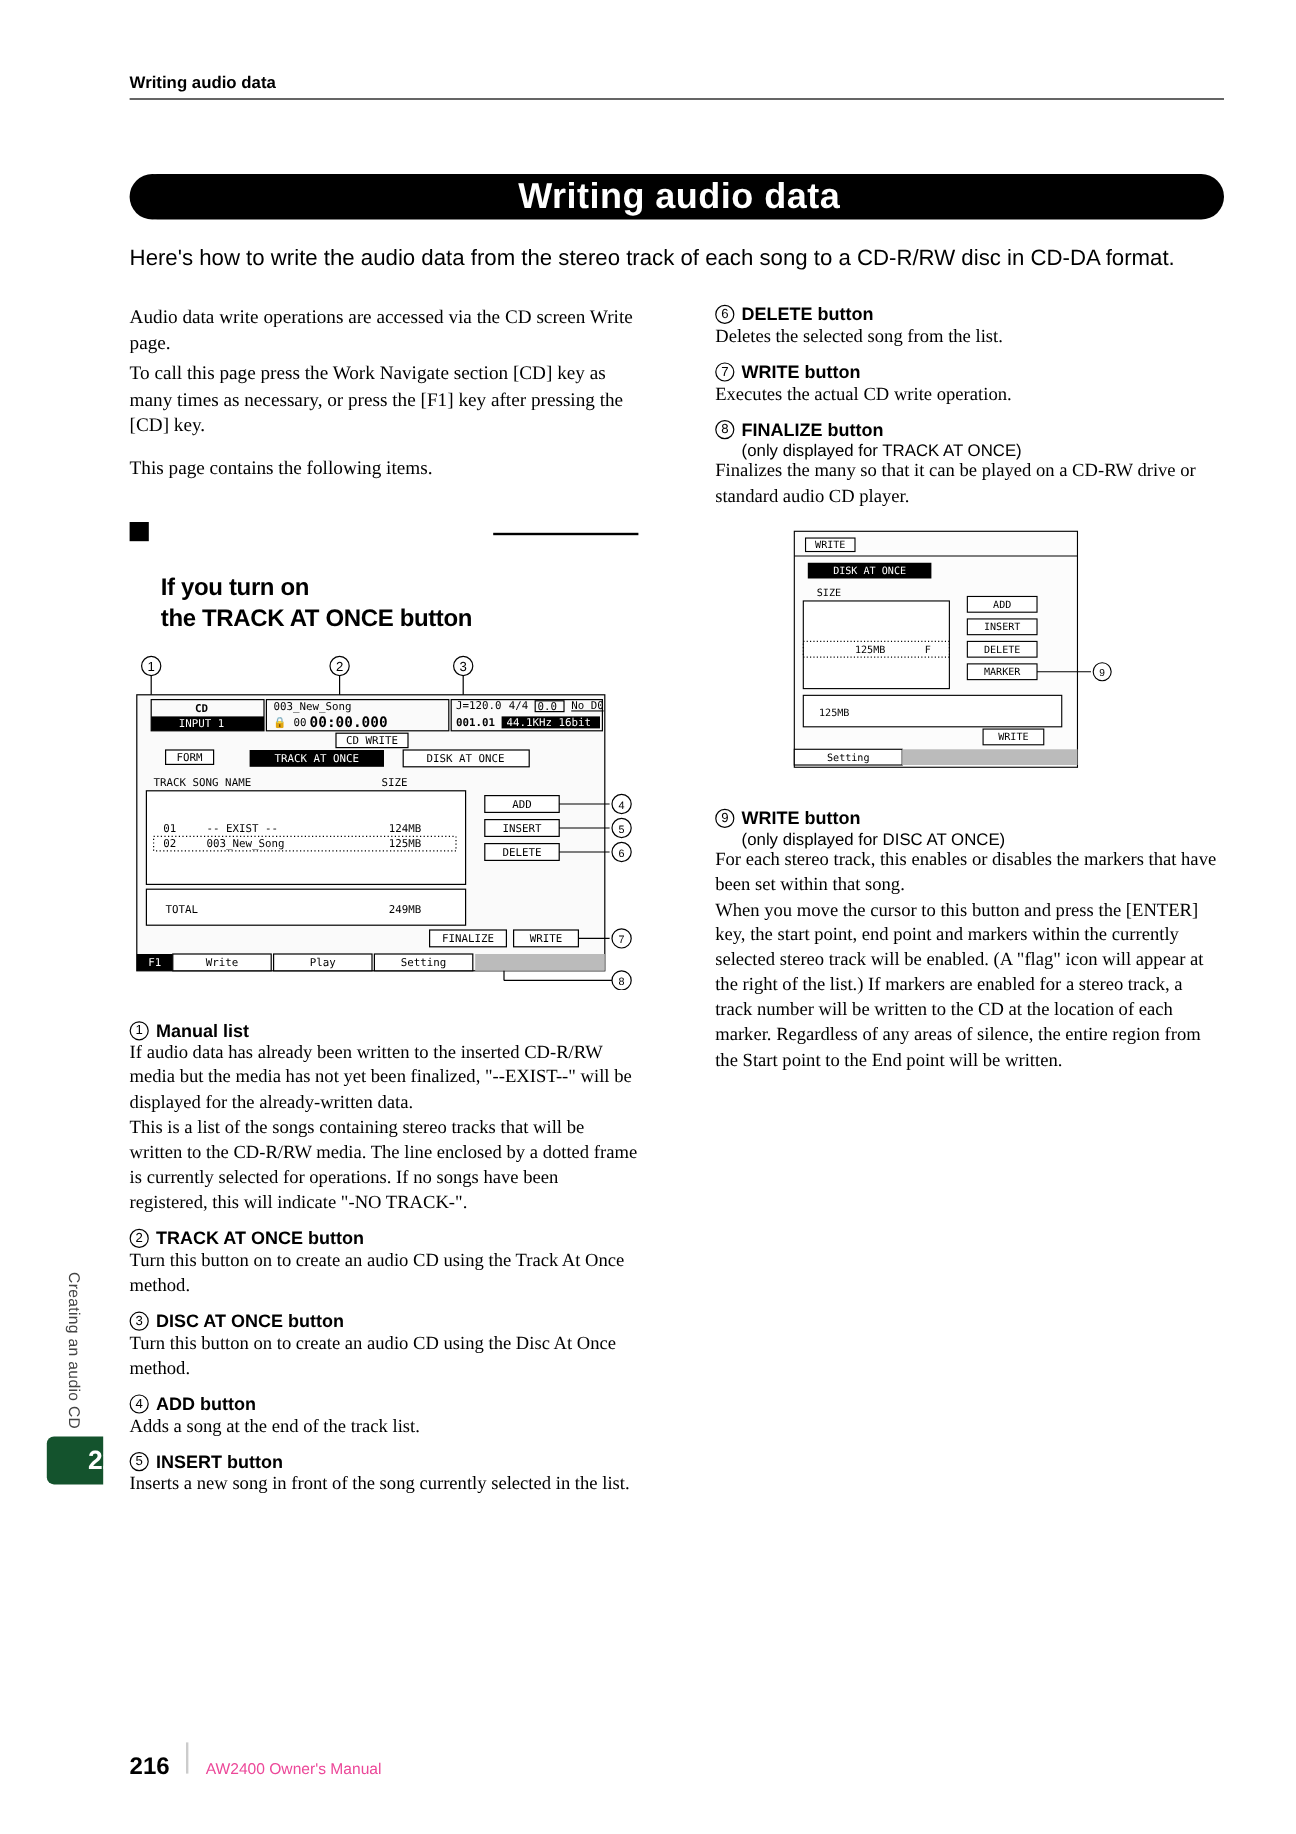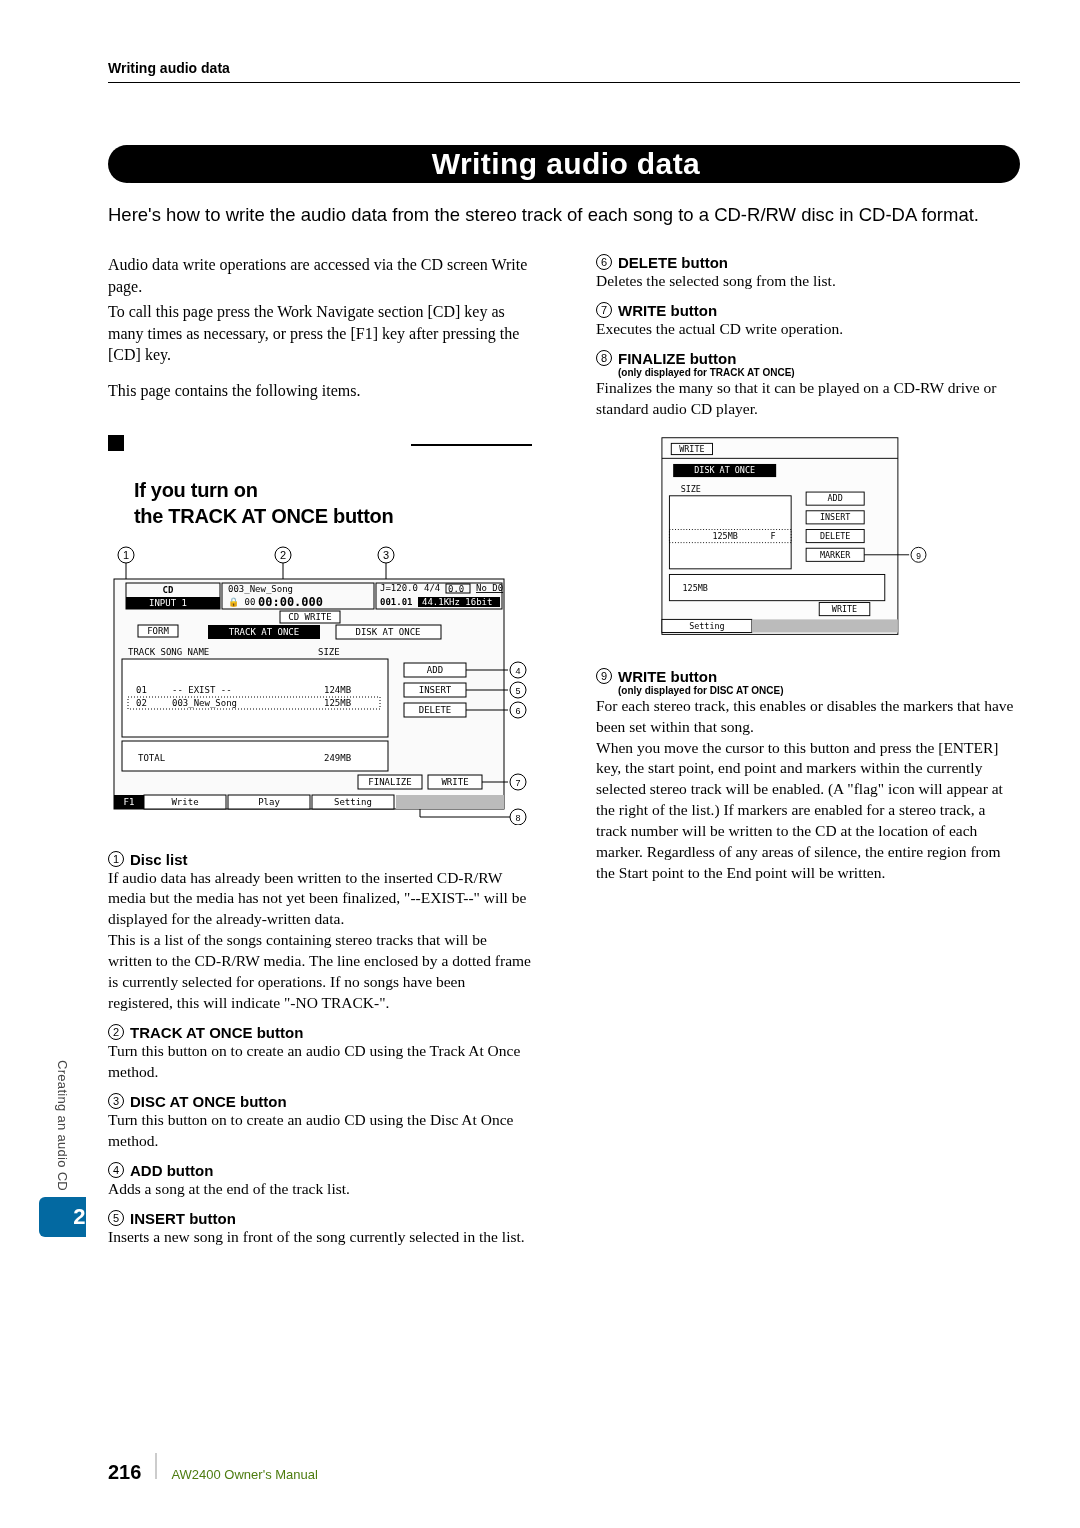--- a/index.html
+++ b/index.html
@@ -120,22 +120,22 @@
     align-items: center;
     justify-content: center;
     font-size: 11px;
     font-family: Arial, Helvetica, sans-serif;
     font-weight: normal;
     line-height: 1;
     flex-shrink: 0;
   }
   .item-sub {
     font-family: Arial, Helvetica, sans-serif;
-    font-weight: bold;
-    font-size: 10px;
+    font-weight: normal;
+    font-size: 14px;
     margin-left: 22px;
   }
   .item-body {
     font-size: 15.5px;
     line-height: 1.35;
   }
 
   .sidebar {
     position: absolute;
     left: 44px;
@@ -149,21 +149,21 @@
     writing-mode: vertical-rl;
     font-family: Arial, Helvetica, sans-serif;
     font-size: 13px;
     color: #444;
     margin-bottom: 6px;
     letter-spacing: 0.3px;
   }
   .sidebar .chap {
     width: 36px;
     height: 40px;
-    background: #0369a1;
+    background: #14532d;
     border-radius: 6px 0 0 6px;
     color: #fff;
     font-family: Arial, Helvetica, sans-serif;
     font-weight: bold;
     font-size: 22px;
     display: flex;
     align-items: center;
     justify-content: center;
     padding-left: 47px;
   }
@@ -182,21 +182,21 @@
     font-size: 20px;
     font-weight: bold;
   }
   .footer .bar {
     width: 2px;
     height: 26px;
     background: #ccc;
   }
   .footer .ttl {
     font-size: 13px;
-    color: #4d7c0f;
+    color: #ec4899;
   }
 
   
   .ss-box2 { width: 300px; margin: 14px auto 24px; }
 
   .col-right .item-body { font-size: 15.5px; }
 
 </style>
 </head>
 <body>
@@ -352,21 +352,21 @@
             <line x1="312" y1="272" x2="402" y2="272" stroke="#000"></line>
             <circle cx="410" cy="272" r="8" fill="#fff" stroke="#000"></circle>
             <text x="410" y="276" text-anchor="middle" font-family="Arial">8</text>
           </g>
         </svg>
       </div>
 
       <div class="item">
         <div class="item-head">
             <span class="circnum">1</span>
-            <span>Disc list</span>
+            <span>Manual list</span>
           </div>
         <div class="item-body">If audio data has already been written to the inserted CD-R/RW media but the media has not yet been finalized, "--EXIST--" will be displayed for the already-written data.</div>
         <div class="item-body">This is a list of the songs containing stereo tracks that will be written to the CD-R/RW media. The line enclosed by a dotted frame is currently selected for operations. If no songs have been registered, this will indicate "-NO TRACK-".</div>
       </div>
 
       <div class="item">
         <div class="item-head">
             <span class="circnum">2</span>
             <span>TRACK AT ONCE button</span>
           </div>

